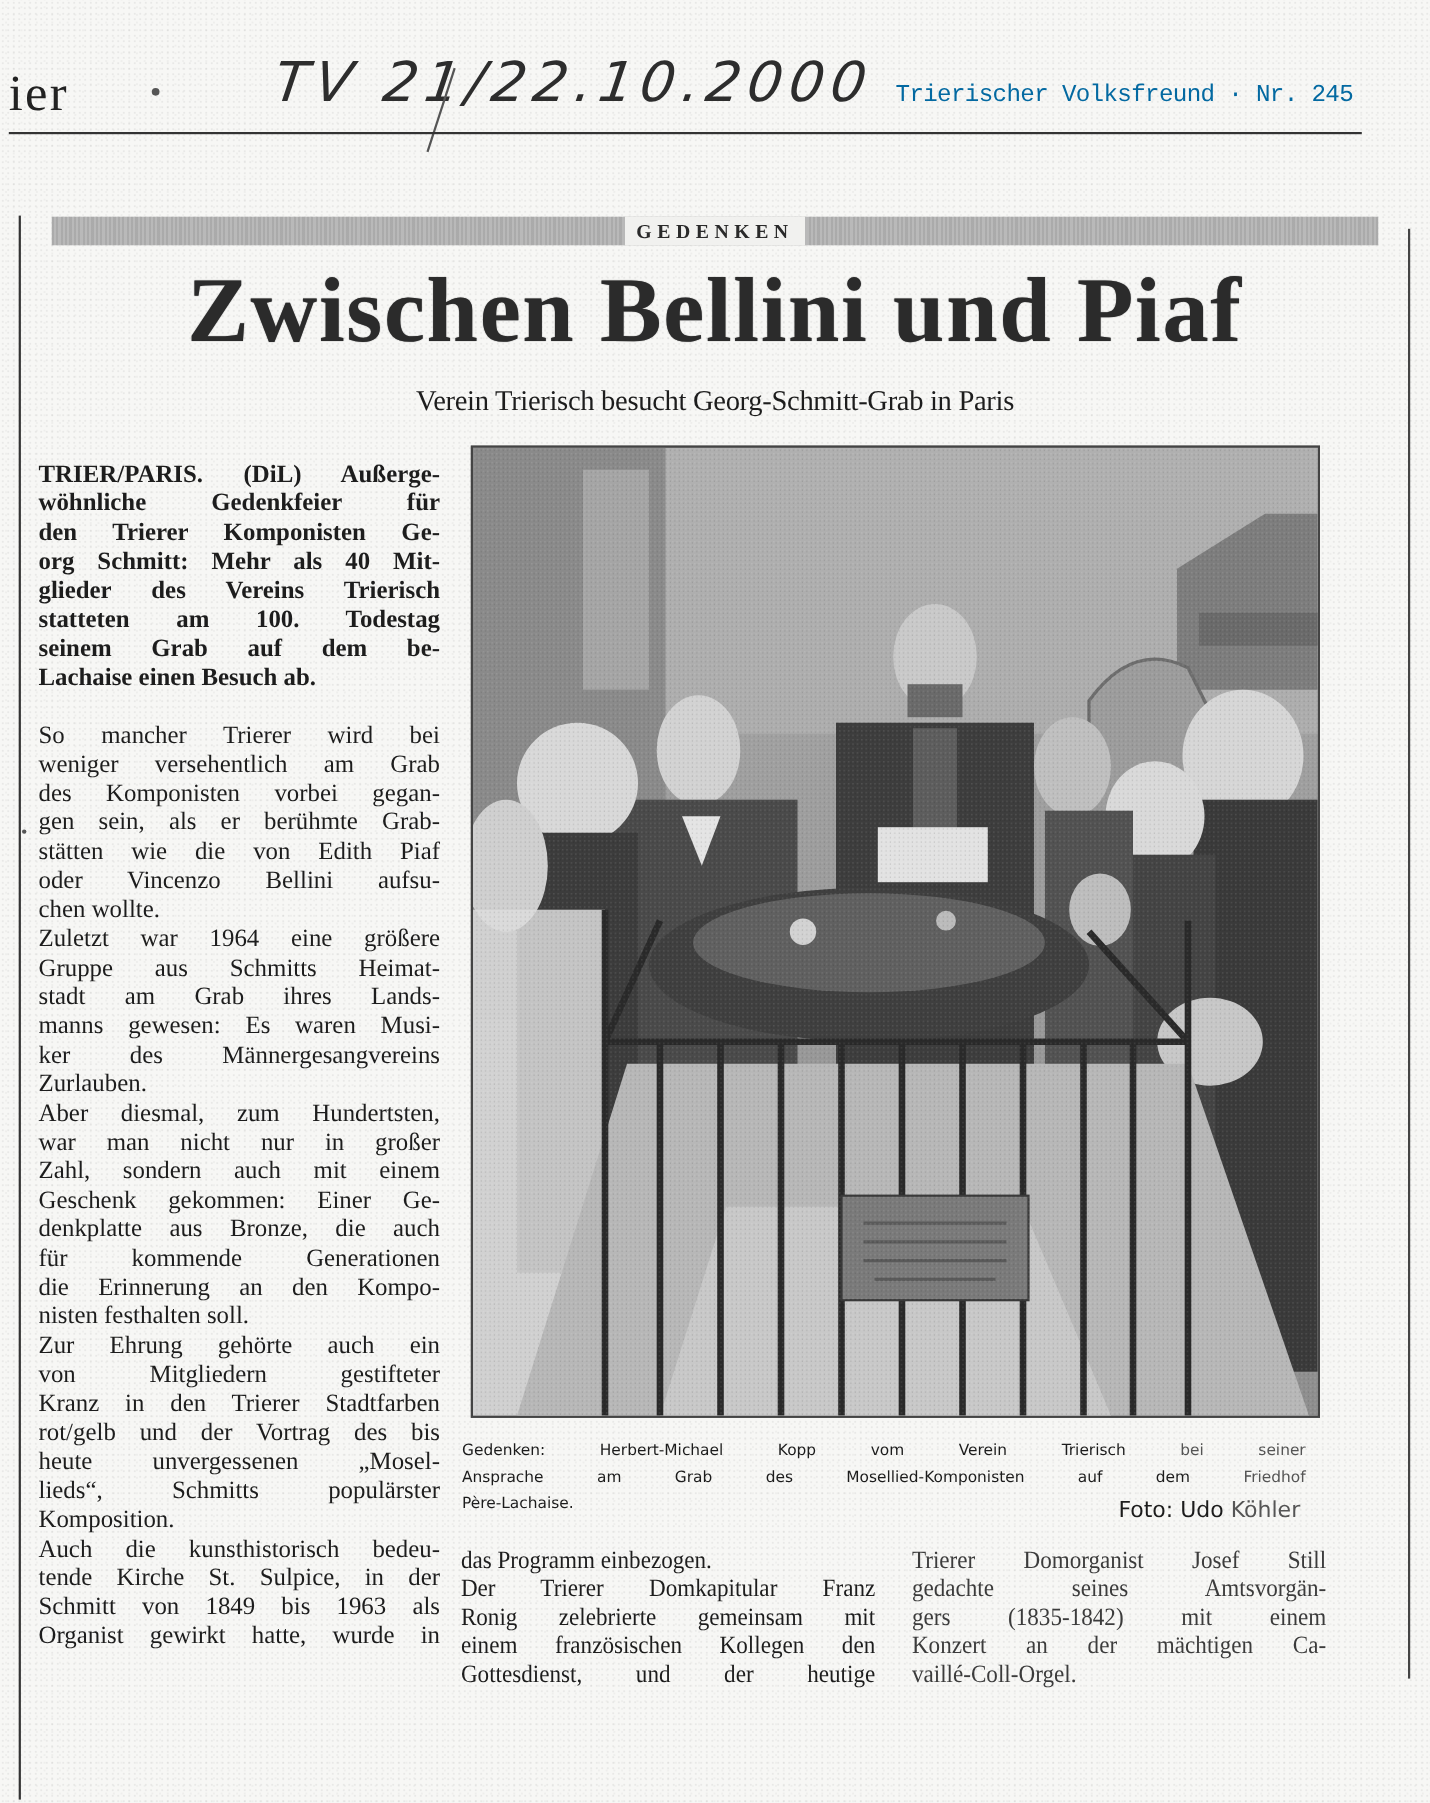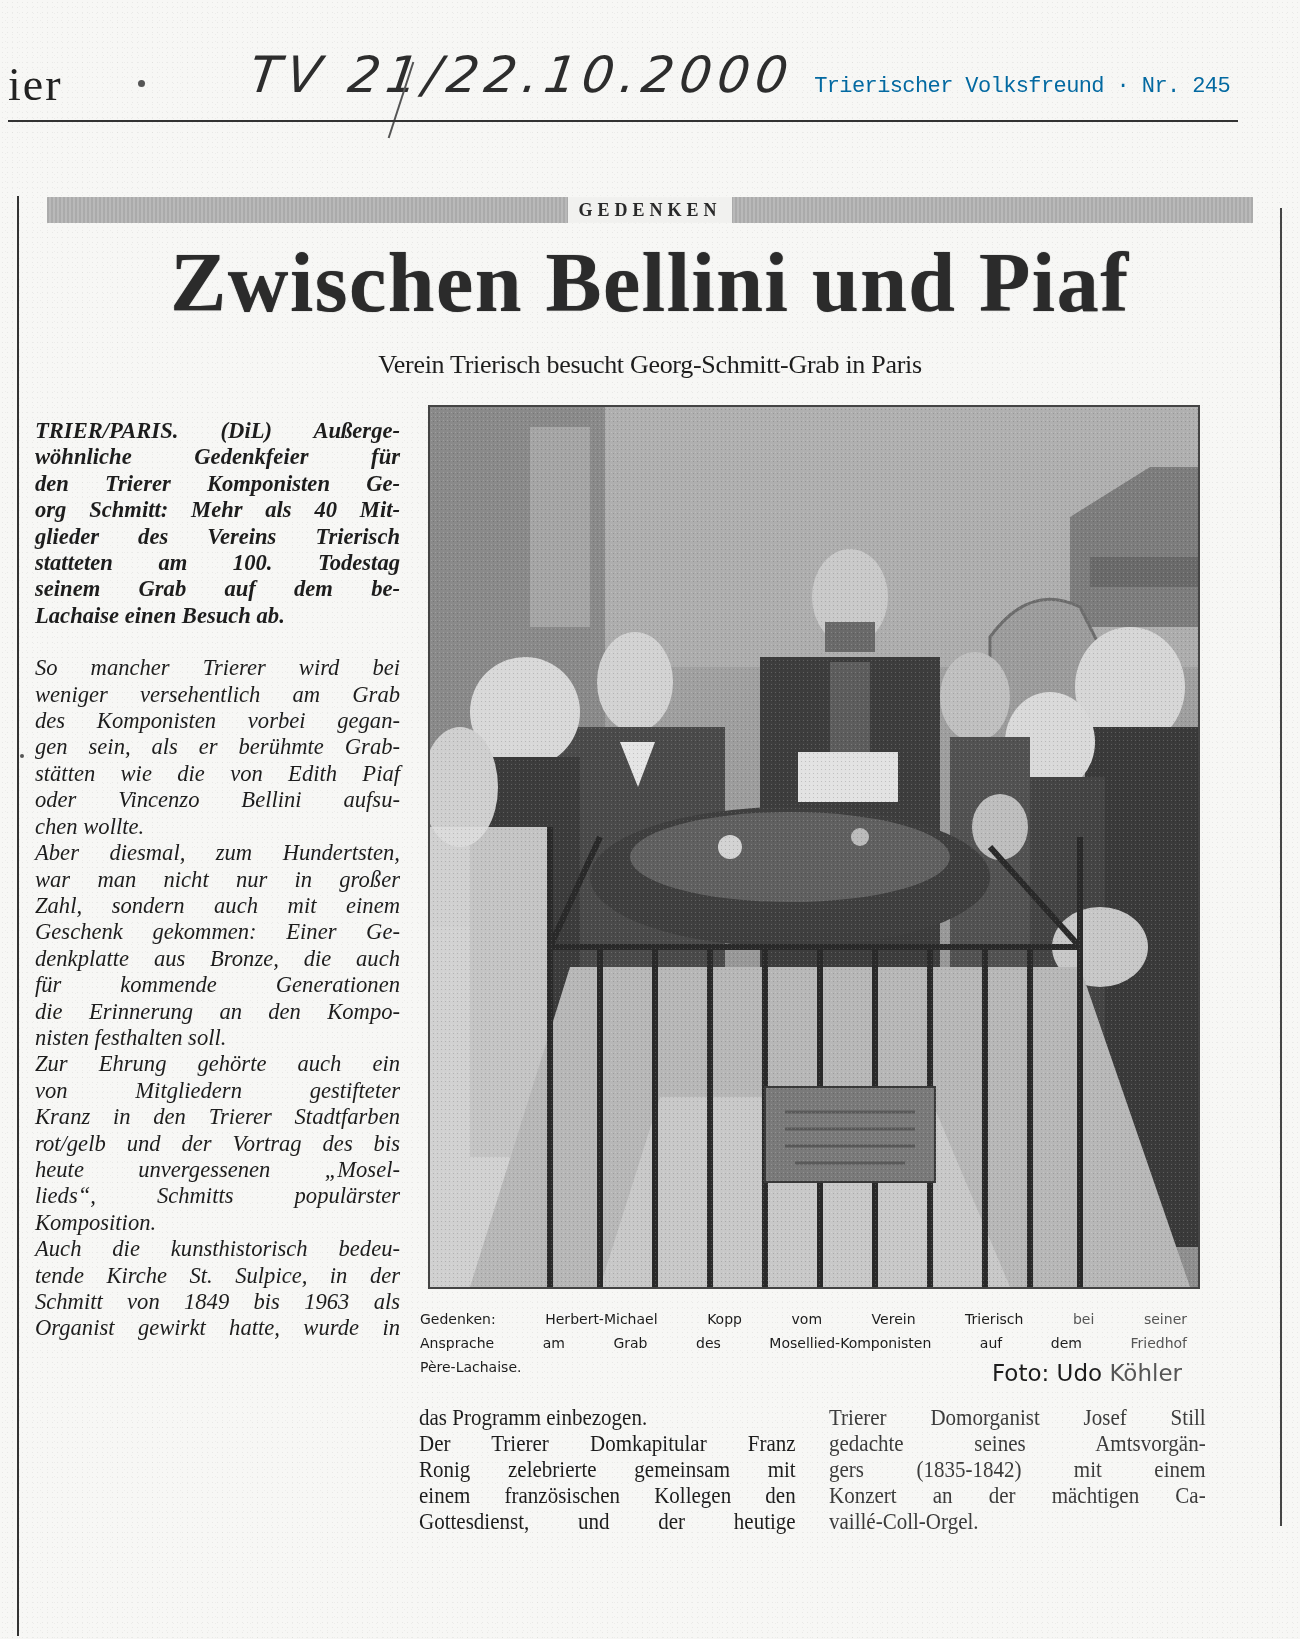--- a/index.html
+++ b/index.html
@@ -131,21 +131,20 @@
   }
 
   
   .col-left {
     left: 35px; top: 418px;
     width: 365px;
     font-size: 22.6px;
     line-height: 26.4px;
     text-align: justify;
     color: #1d1d1d;
-    font-style: italic;
   }
   .col-left p { margin: 0; }
   .col-left .lead { font-weight: bold; margin-bottom: 26px; }
 
   .justify-line {
     display: block;
     text-align: justify;
     text-align-last: justify;
     white-space: nowrap;
   }
@@ -171,21 +170,21 @@
     width: 767px;
     font-family: "DejaVu Sans", sans-serif;
     font-size: 14px;
     line-height: 24px;
     color: #1c1c1c;
   }
   .caption .fade { color: #555; }
   .photo-credit {
     right: 118px; top: 1360px;
     font-family: "DejaVu Sans", sans-serif;
-    font-size: 23px;
+    font-size: 20px;
     color: #1c1c1c;
   }
   .photo-credit .fade { color: #555; }
 
   
   .col-mid {
     left: 419px; top: 1405px;
     width: 377px;
     font-size: 22.6px;
     line-height: 26px;
@@ -242,20 +241,28 @@
   </p>
 
   <p>
     <span class="justify-line">So mancher Trierer wird bei</span>
     <span class="justify-line">weniger versehentlich am Grab</span>
     <span class="justify-line">des Komponisten vorbei gegan-</span>
     <span class="justify-line">gen sein, als er berühmte Grab-</span>
     <span class="justify-line">stätten wie die von Edith Piaf</span>
     <span class="justify-line">oder Vincenzo Bellini aufsu-</span>
     <span class="last-line">chen wollte.</span>
+  </p>
+  <p>
+    <span class="justify-line">Zuletzt war 1964 eine größere</span>
+    <span class="justify-line">Gruppe aus Schmitts Heimat-</span>
+    <span class="justify-line">stadt am Grab ihres Lands-</span>
+    <span class="justify-line">manns gewesen: Es waren Musi-</span>
+    <span class="justify-line">ker des Männergesangvereins</span>
+    <span class="last-line">Zurlauben.</span>
   </p>
   <p>
     <span class="justify-line">Aber diesmal, zum Hundertsten,</span>
     <span class="justify-line">war man nicht nur in großer</span>
     <span class="justify-line">Zahl, sondern auch mit einem</span>
     <span class="justify-line">Geschenk gekommen: Einer Ge-</span>
     <span class="justify-line">denkplatte aus Bronze, die auch</span>
     <span class="justify-line">für kommende Generationen</span>
     <span class="justify-line">die Erinnerung an den Kompo-</span>
     <span class="last-line">nisten festhalten soll.</span>

